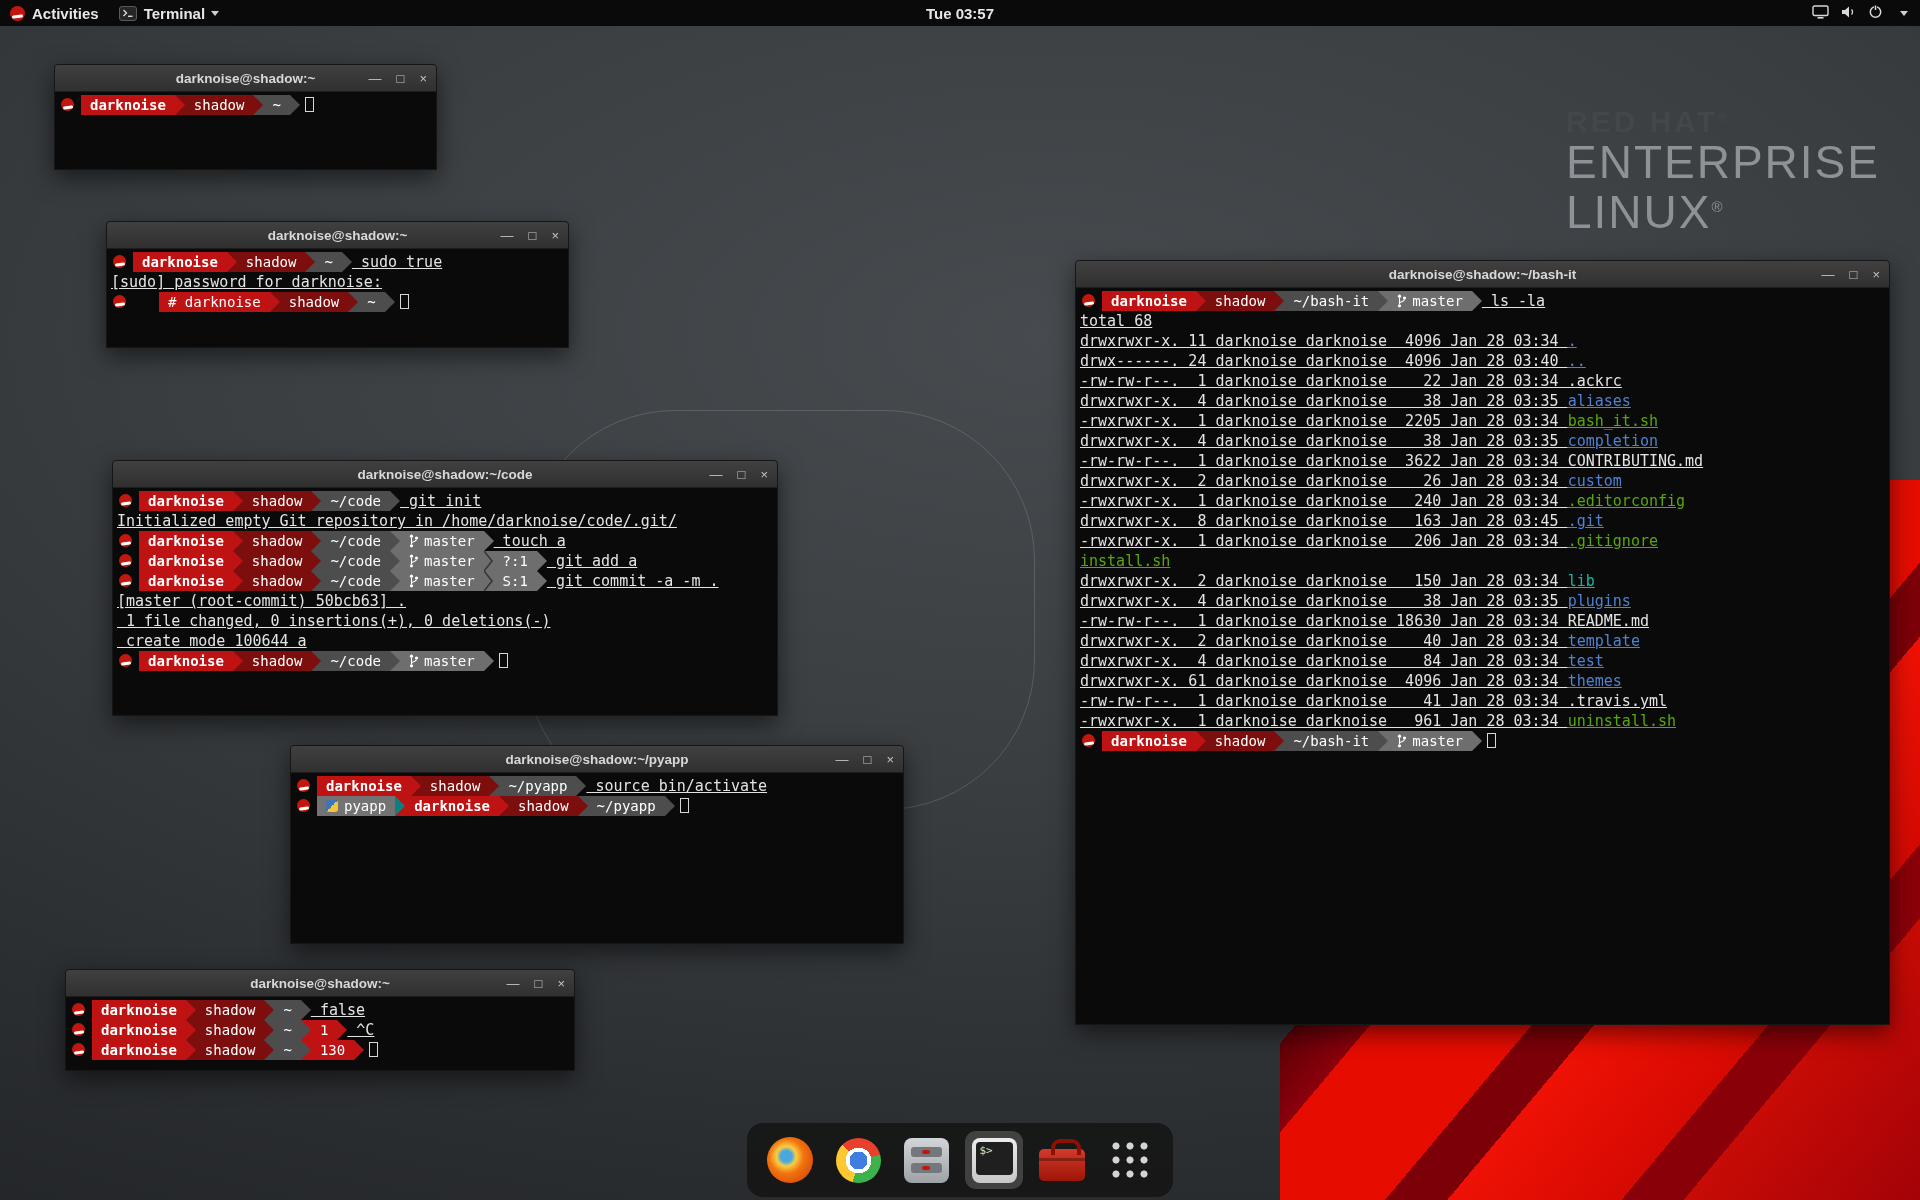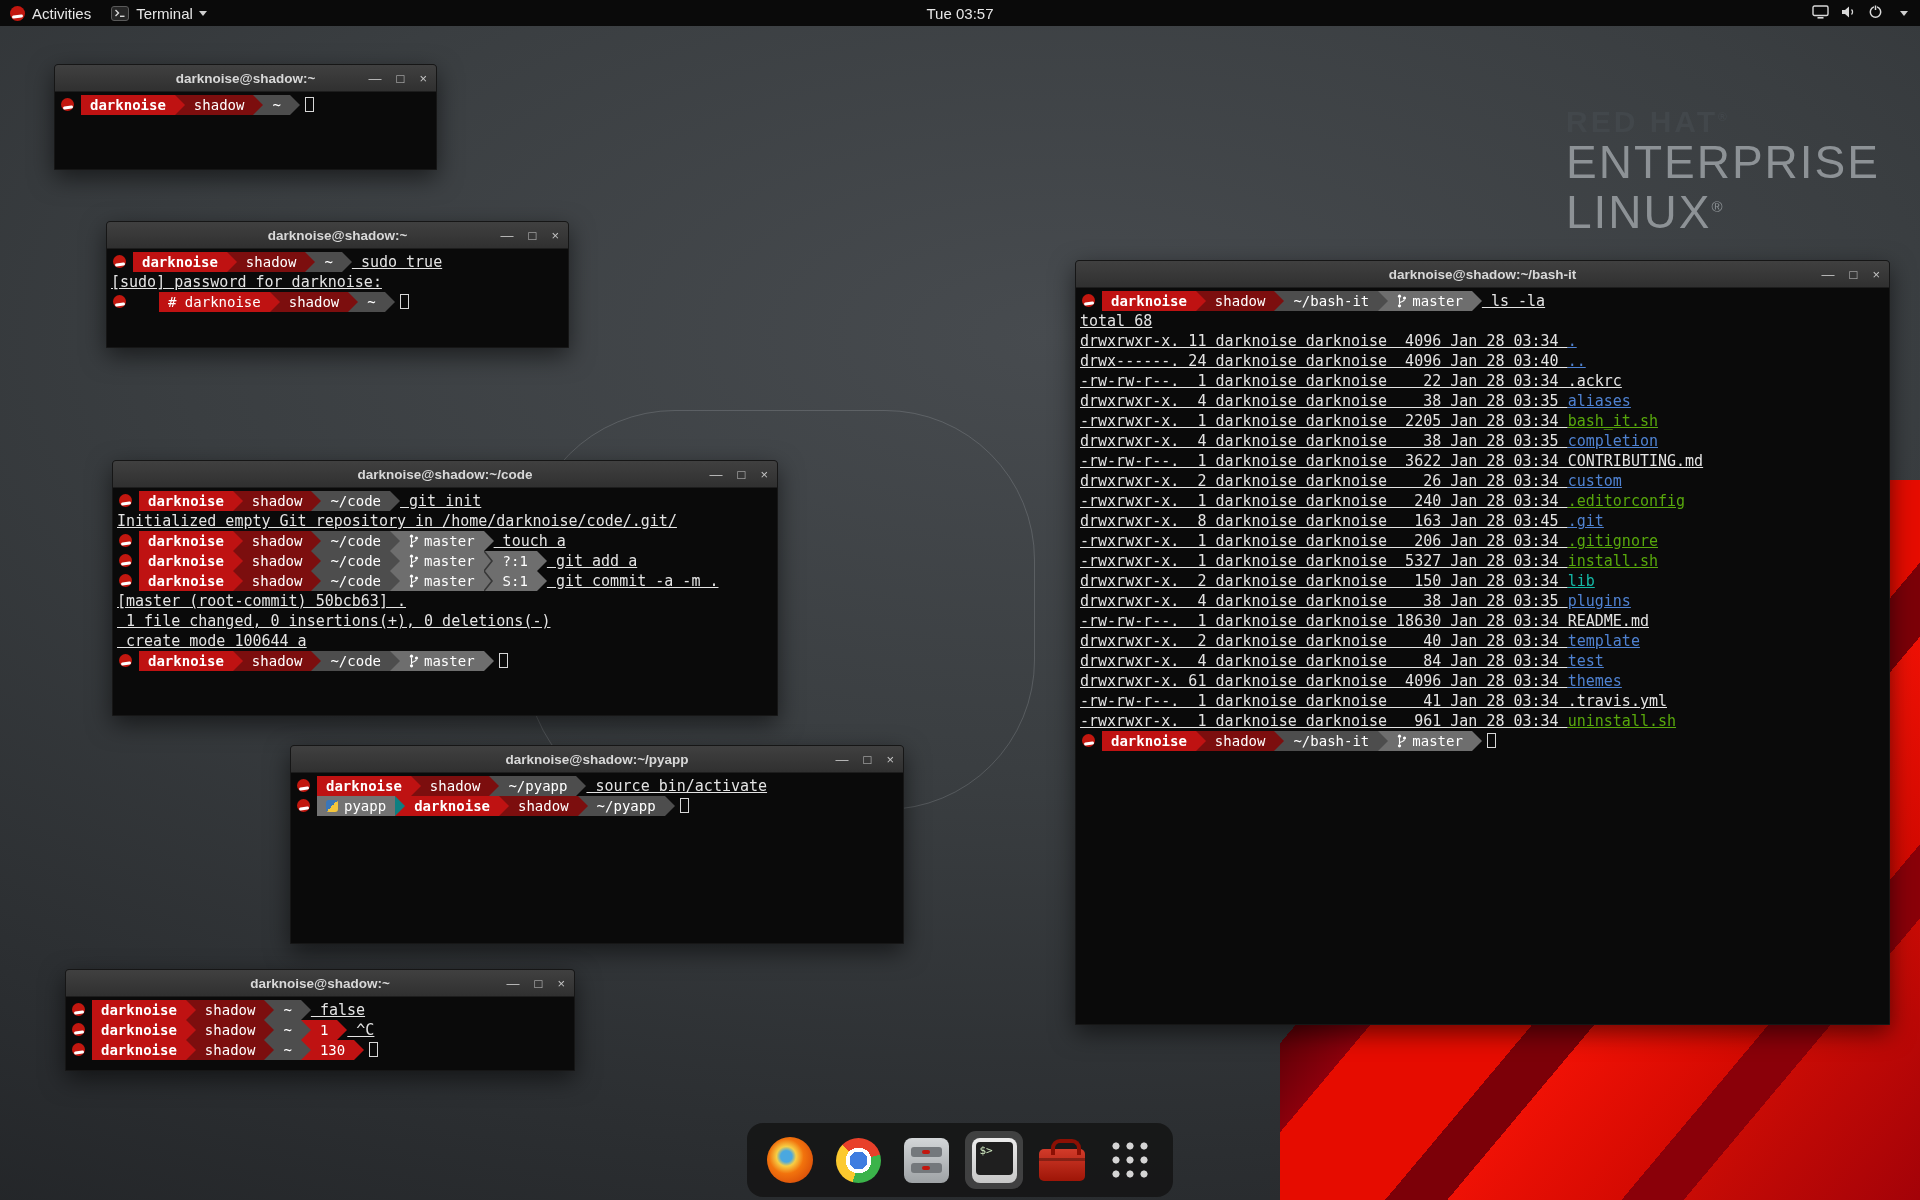--- a/index.html
+++ b/index.html
@@ -23,21 +23,21 @@
 
   
   #branding{position:absolute;left:1566px;top:106px;z-index:2;line-height:1.08;}
   #branding .b1{font-size:30px;font-weight:bold;letter-spacing:3px;color:#42474b;}
   #branding .b1 .reg{font-size:12px;vertical-align:super;}
   #branding .b2,#branding .b3{font-size:46px;font-weight:400;letter-spacing:2px;color:#8d9296;}
   #branding .b3 .reg{font-size:15px;vertical-align:super;color:#8d9296;}
 
   
   #topbar{position:absolute;top:0;left:0;width:100%;height:26px;background:#0a0a0a;z-index:30;
-    display:flex;align-items:center;color:#e6e6e6;font-size:15px;}
+    display:flex;align-items:center;color:#e6e6e6;font-size:15px;font-weight:bold;}
   .tb-item{display:flex;align-items:center;height:100%;padding:0 10px;cursor:default;}
   .hat{width:15px;height:15px;border-radius:50%;background:#c2170f;position:relative;margin-right:7px;}
   .hat::after{content:"";position:absolute;left:2px;bottom:3px;width:11px;height:3px;background:#fff;border-radius:2px;transform:rotate(-8deg);}
   .tb-termicon{width:18px;height:15px;background:#262626;border:1px solid #5a5a5a;border-radius:3px;margin-right:7px;display:flex;align-items:center;justify-content:center;}
   .caret{width:0;height:0;border-left:4px solid transparent;border-right:4px solid transparent;border-top:5px solid #cfcfcf;margin-left:6px;}
   #clock{position:absolute;left:50%;transform:translateX(-50%);height:100%;display:flex;align-items:center;padding:0 12px;}
   .tb-right{margin-left:auto;display:flex;align-items:center;height:100%;padding:0 12px;gap:11px;}
 
   
   .term-window{position:absolute;z-index:10;background:#0a0a0a;border:1px solid #161616;
@@ -557,21 +557,20 @@
       </div>
       <div class="tline">
         <span class="ttxt">drwxrwxr-x.  8 darknoise darknoise   163 Jan 28 03:45 </span>
         <span class="ttxt" style="color: rgb(79, 130, 210);">.git</span>
       </div>
       <div class="tline">
         <span class="ttxt">-rwxrwxr-x.  1 darknoise darknoise   206 Jan 28 03:34 </span>
         <span class="ttxt" style="color: rgb(88, 168, 12);">.gitignore</span>
       </div>
       <div class="tline">
-        <span class="ttxt">-rwxrwxr-x.  1 darknoise darknoise  5327 Jan 28 03:34 </span>
         <span class="ttxt" style="color: rgb(88, 168, 12);">install.sh</span>
       </div>
       <div class="tline">
         <span class="ttxt">drwxrwxr-x.  2 darknoise darknoise   150 Jan 28 03:34 </span>
         <span class="ttxt" style="color: #14b8a6;">lib</span>
       </div>
       <div class="tline">
         <span class="ttxt">drwxrwxr-x.  4 darknoise darknoise    38 Jan 28 03:35 </span>
         <span class="ttxt" style="color: rgb(79, 130, 210);">plugins</span>
       </div>

